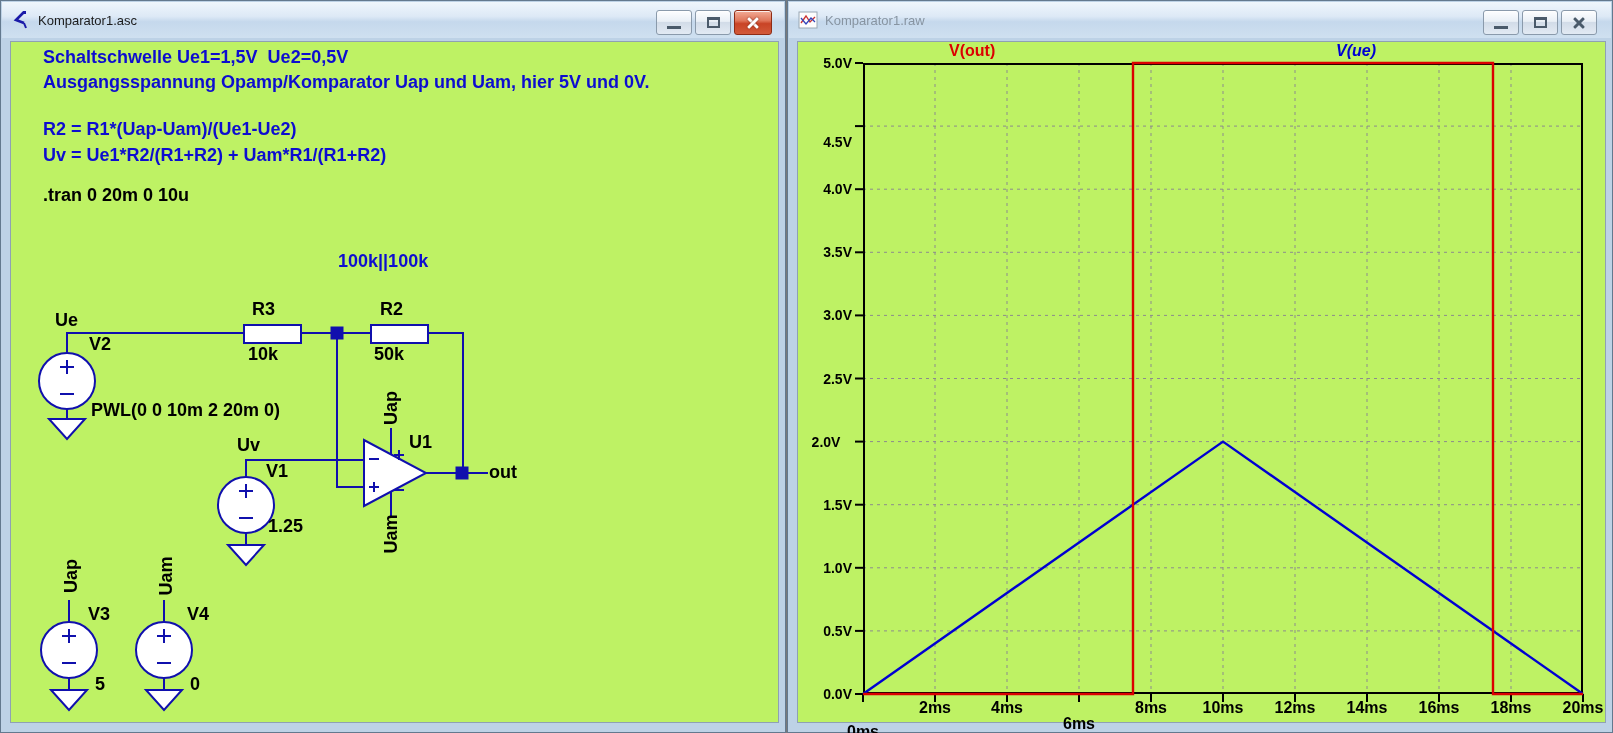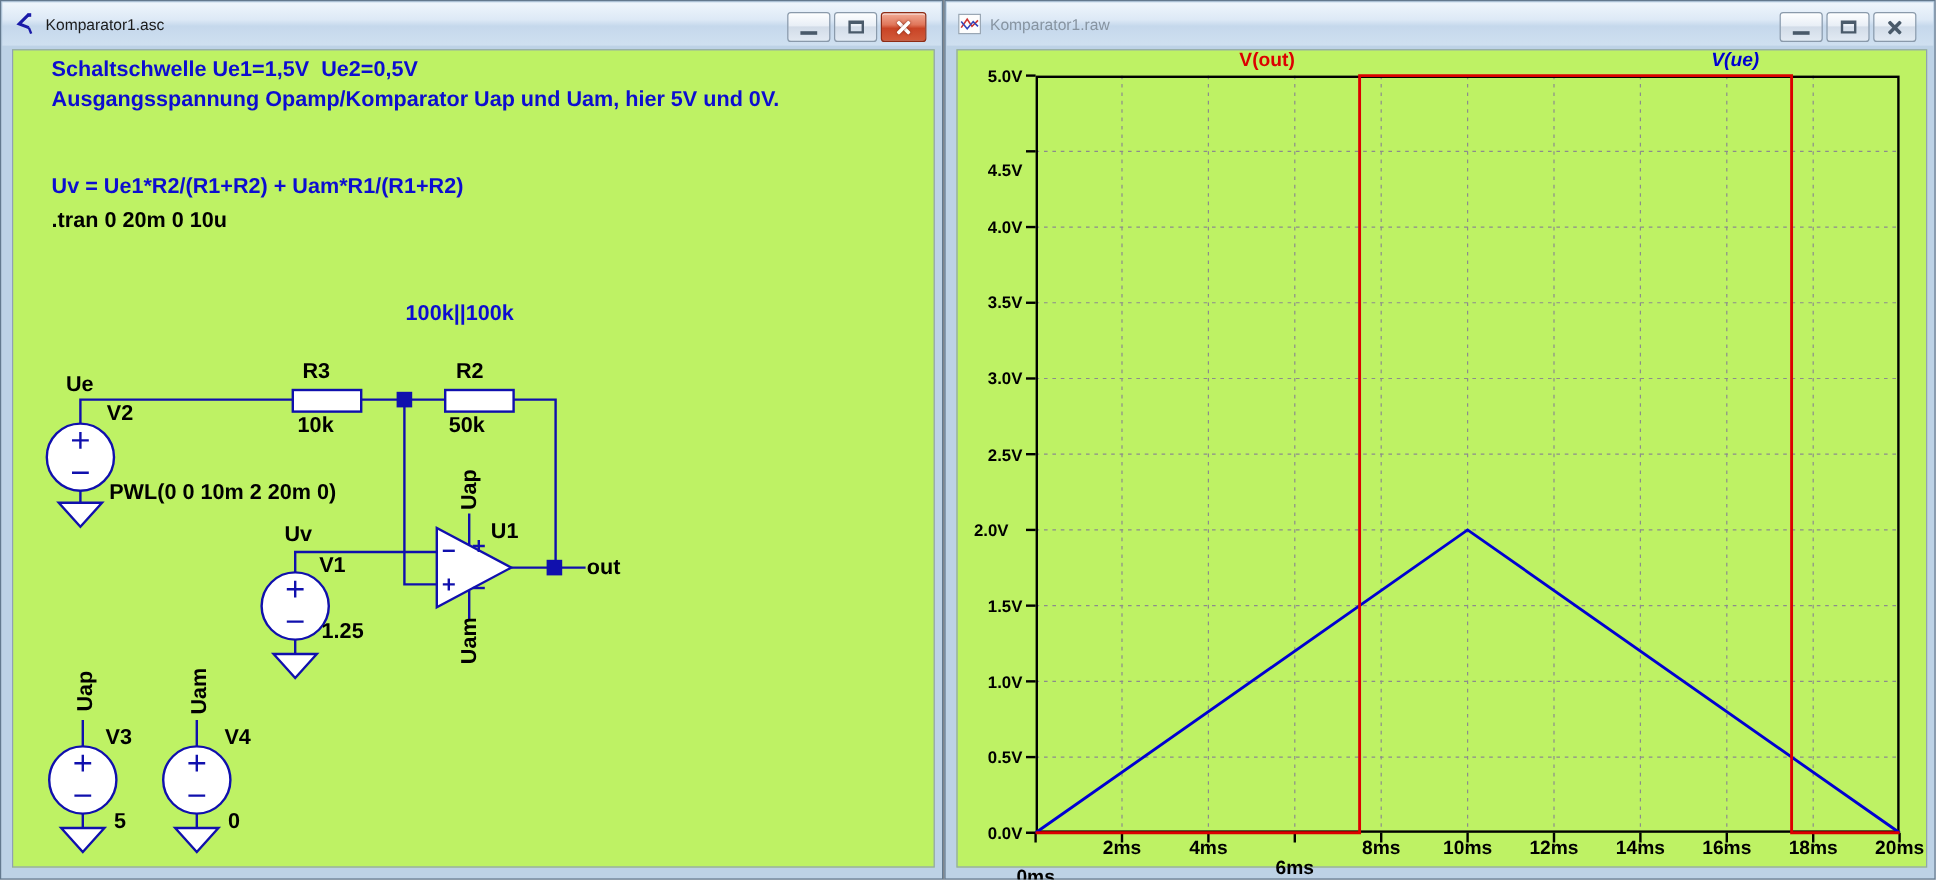--- a/index.html
+++ b/index.html
@@ -37,21 +37,21 @@
   
   #schem-svg{position:absolute;left:0;top:0}
   .slabel{position:absolute;font-weight:bold;font-size:18px;color:#000;white-space:pre;line-height:1.15}
   .blue{color:var(--comment,#0d0dd0)}
   .rot{transform:translate(-50%,-50%) rotate(-90deg);transform-origin:center}
   
   #plot-box{position:absolute;left:65px;top:21px;width:720px;height:631px}
   #plot-svg{position:absolute;left:0;top:0;overflow:visible}
   .ylab{position:absolute;font-weight:bold;font-size:14px;color:#000;width:52px;text-align:right}
   .xlab{position:absolute;font-weight:bold;font-size:16px;color:#000;width:60px;text-align:center}
-  .legend{position:absolute;top:0;height:19px;width:130px;font-size:16px;font-weight:bold;text-align:right}
+  .legend{position:absolute;top:0;height:19px;width:130px;font-size:16px;font-weight:bold;text-align:left}
   #legend-out{left:151px}
   #legend-ue{left:538px}
 </style>
 </head>
 <body>
 
 <div class="window" id="win-asc">
   <div class="titlebar">
     <svg class="wicon" viewBox="0 0 20 20">
       <path d="M13 2 L5 10 L13 13" fill="none" stroke="#1a1aa8" stroke-width="2.6"></path>
@@ -141,22 +141,23 @@
         <path d="M146 594 H160 M153 587 V601 M146 621 H160"></path>
         <path d="M153 636 V648"></path>
       </g>
       <g>
         <polygon points="135,648 171,648 153,668" fill="#fff"></polygon>
       </g>
     </svg>
 
     <span class="slabel blue" style="left:32px;top:5px">Schaltschwelle Ue1=1,5V  Ue2=0,5V</span>
     <span class="slabel blue" style="left:32px;top:30px">Ausgangsspannung Opamp/Komparator Uap und Uam, hier 5V und 0V.</span>
+    <span class="slabel blue" style="left:32px;top:77px">R2 = R1*(Uap-Uam)/(Ue1-Ue2)</span>
     <span class="slabel blue" style="left:32px;top:103px">Uv = Ue1*R2/(R1+R2) + Uam*R1/(R1+R2)</span>
-    <span class="slabel" style="left:32px;top:131px">.tran 0 20m 0 10u</span>
+    <span class="slabel" style="left:32px;top:143px">.tran 0 20m 0 10u</span>
     <span class="slabel blue" style="left:327px;top:209px">100k||100k</span>
 
     <span class="slabel" style="left:44px;top:268px">Ue</span>
     <span class="slabel" style="left:78px;top:292px">V2</span>
     <span class="slabel" style="left:80px;top:358px">PWL(0 0 10m 2 20m 0)</span>
     <span class="slabel" style="left:241px;top:257px">R3</span>
     <span class="slabel" style="left:237px;top:302px">10k</span>
     <span class="slabel" style="left:369px;top:257px">R2</span>
     <span class="slabel" style="left:363px;top:302px">50k</span>
     <span class="slabel" style="left:226px;top:393px">Uv</span>

